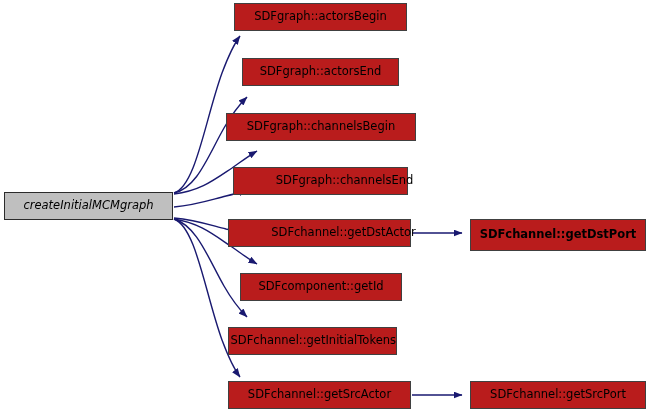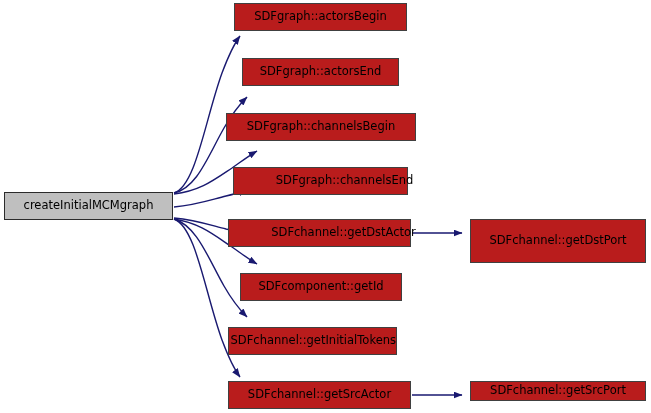--- a/index.html
+++ b/index.html
@@ -67,21 +67,21 @@
         <path d="M174,218 C196,220 210,225 226,229 C235,231 241,233 247,235" fill="none" stroke="#191970" stroke-width="1.4" marker-end="url(#arrowhead)"></path>
         <path d="M174,219 C200,223 214,235 232,247 C242,254 250,260 257,264" fill="none" stroke="#191970" stroke-width="1.4" marker-end="url(#arrowhead)"></path>
         <path d="M174,219 C197,226 208,258 224,286 C232,300 240,310 247,317" fill="none" stroke="#191970" stroke-width="1.4" marker-end="url(#arrowhead)"></path>
         <path d="M174,219 C196,227 205,293 222,340 C228,356 234,369 240,377" fill="none" stroke="#191970" stroke-width="1.4" marker-end="url(#arrowhead)"></path>
         <path d="M412,233 L462,233" fill="none" stroke="#191970" stroke-width="1.4" marker-end="url(#arrowhead)"></path>
         <path d="M412,395 L462,395" fill="none" stroke="#191970" stroke-width="1.4" marker-end="url(#arrowhead)"></path>
       </g>
   </svg>
 
   <div id="nodes-group">
-      <div class="node root" style="left: 4px; top: 192px; width: 169px; height: 28px;">
+      <div class="node root" style="left: 4px; top: 192px; width: 169px; height: 28px; font-style: italic;">
         <span class="node-label">createInitialMCMgraph</span>
       </div>
       <div class="node" style="left: 234px; top: 3px; width: 173px; height: 28px;">
         <span class="node-label">SDFgraph::actorsBegin</span>
       </div>
       <div class="node" style="left: 242px; top: 58px; width: 157px; height: 28px;">
         <span class="node-label">SDFgraph::actorsEnd</span>
       </div>
       <div class="node" style="left: 226px; top: 113px; width: 190px; height: 28px;">
         <span class="node-label">SDFgraph::channelsBegin</span>
@@ -94,21 +94,21 @@
       </div>
       <div class="node" style="left: 240px; top: 273px; width: 162px; height: 28px;">
         <span class="node-label">SDFcomponent::getId</span>
       </div>
       <div class="node" style="left: 228px; top: 327px; width: 169px; height: 28px; justify-content: flex-end;">
         <span class="node-label">SDFchannel::getInitialTokens</span>
       </div>
       <div class="node" style="left: 228px; top: 381px; width: 183px; height: 28px;">
         <span class="node-label">SDFchannel::getSrcActor</span>
       </div>
-      <div class="node" style="left: 470px; top: 219px; width: 176px; height: 44px;">
+      <div class="node" style="left: 470px; top: 219px; width: 176px; height: 32px; font-weight: bold;">
         <span class="node-label">SDFchannel::getDstPort</span>
       </div>
-      <div class="node" style="left: 470px; top: 381px; width: 176px; height: 20px;">
+      <div class="node" style="left: 470px; top: 381px; width: 176px; height: 28px;">
         <span class="node-label">SDFchannel::getSrcPort</span>
       </div>
     </div>
 
 </div>
 
 </body></html>

